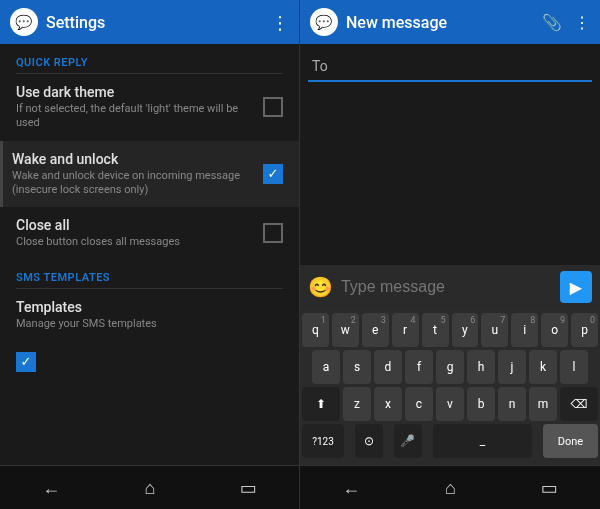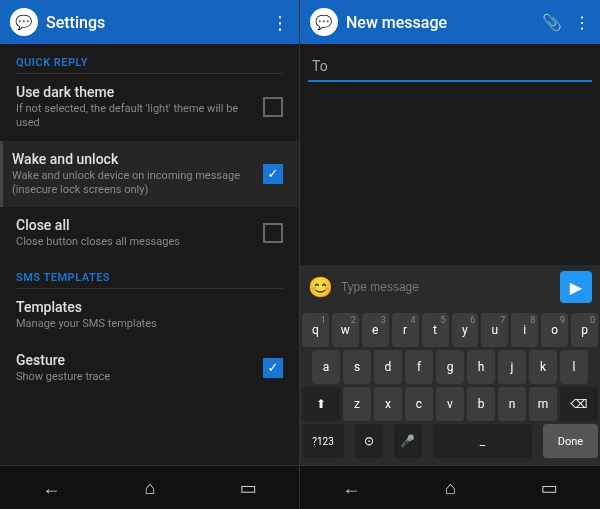--- a/index.html
+++ b/index.html
@@ -218,21 +218,21 @@
     .emoji-btn {
       font-size: 20px;
       cursor: pointer;
     }
 
     .type-message-input {
       flex: 1;
       background: transparent;
       border: none;
       color: #888;
-      font-size: 12px;
+      font-size: 16px;
       outline: none;
     }
 
     .send-btn {
       width: 32px;
       height: 32px;
       background: #2196f3;
       border-radius: 4px;
       display: flex;
       align-items: center;
@@ -357,24 +357,20 @@
     <div class="divider"></div>
 
     <div class="setting-item">
       <div class="setting-item-content">
         <div class="setting-title">Templates</div>
         <div class="setting-desc">Manage your SMS templates</div>
       </div>
     </div>
 
     <div class="setting-item">
-      <div class="setting-item-content">
-        <div class="setting-title">Gesture</div>
-        <div class="setting-desc">Show gesture trace</div>
-      </div>
       <div class="checkbox checked"></div>
     </div>
 
     <div class="setting-item">
       
     </div>
   </div>
 
   <div class="nav-bar">
     <span class="nav-btn">←</span>

